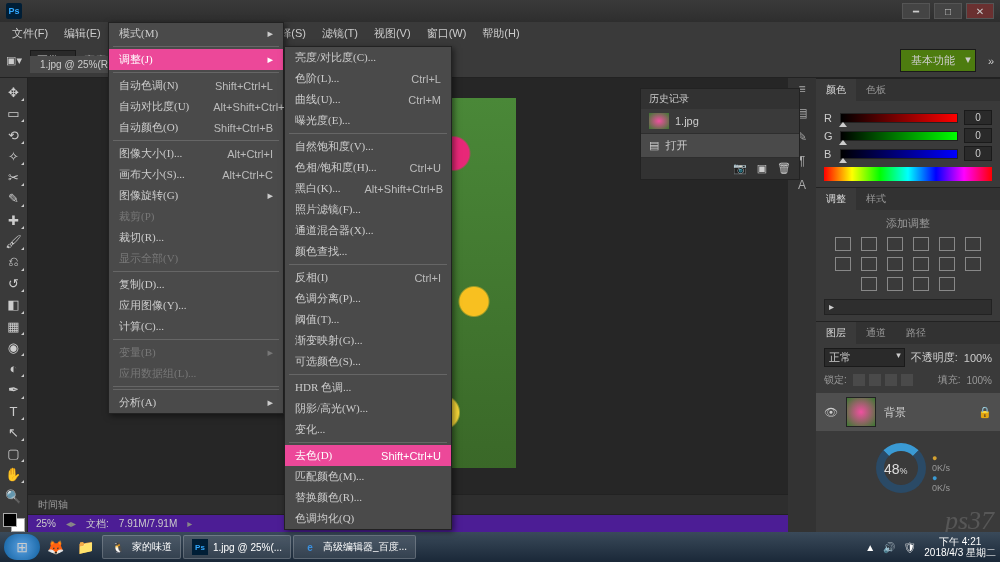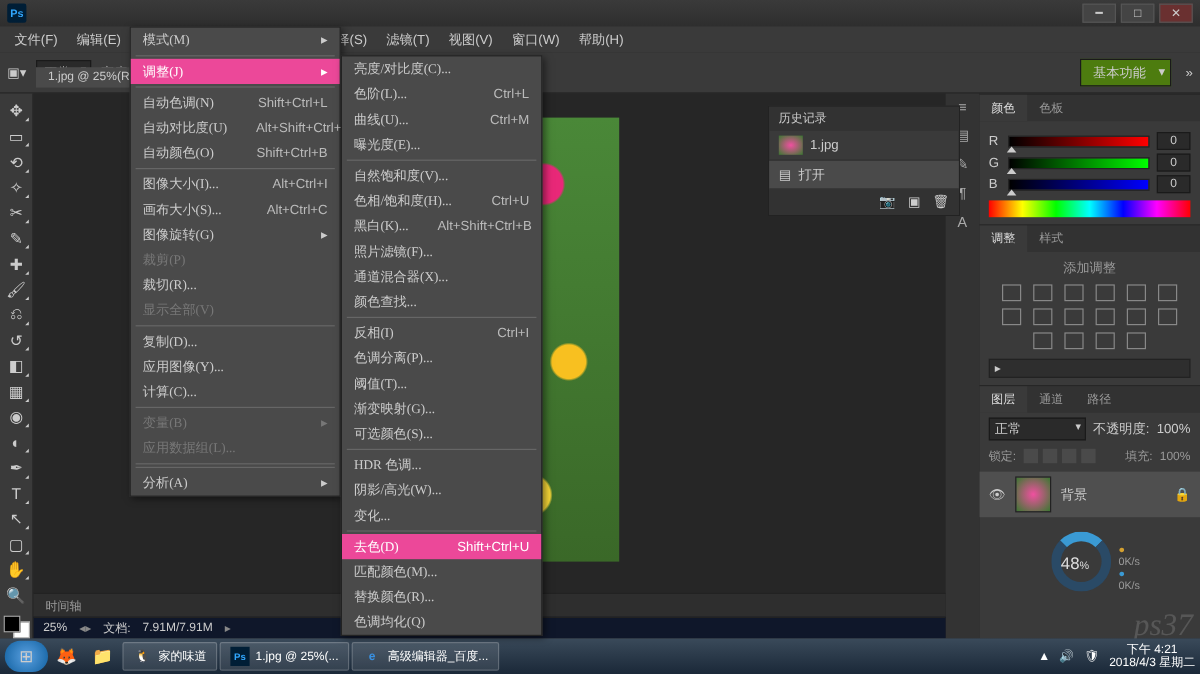--- a/index.html
+++ b/index.html
@@ -110,21 +110,21 @@
 
 .historypop { position: absolute; top: 60px; left: 640px; width: 160px; background: #3a3a3a; border: 1px solid #222; z-index: 50; margin-top: 28px; }
 .historypop .hdr { background: #323232; padding: 3px 8px; font-size: 10px; }
 .historypop .row { display: flex; align-items: center; gap: 6px; padding: 4px 8px; border-bottom: 1px solid #2e2e2e; }
 .historypop .row.sel { background: #4a4a4a; }
 .historypop .thumb { width: 20px; height: 16px; background: radial-gradient(#f050a0,#3a7830); }
 .historypop .ftr { display: flex; justify-content: flex-end; gap: 10px; padding: 4px 8px; background: #323232; }
 .historypop .ftr span { font-size: 11px; }
 
 
-.statusbar { position: absolute; bottom: 30px; left: 28px; right: 212px; height: 18px; background: #0f172a; display: flex; align-items: center; padding: 0 8px; gap: 10px; font-size: 10px; border-top: 1px solid #222; }
+.statusbar { position: absolute; bottom: 30px; left: 28px; right: 212px; height: 18px; background: #4c1d95; display: flex; align-items: center; padding: 0 8px; gap: 10px; font-size: 10px; border-top: 1px solid #222; }
 .statusbar .arrow { color: #888; }
 
 .timeline { position: absolute; bottom: 48px; left: 28px; right: 212px; height: 20px; background: #2e2e2e; padding: 3px 10px; font-size: 10px; color: #999; border-top: 1px solid #222; }
 
 
 .taskbar { position: absolute; bottom: 0; left: 0; right: 0; height: 30px; background: linear-gradient(#3a4a5a,#1a2838); display: flex; align-items: center; padding: 0 4px; gap: 2px; }
 .taskbar .start { width: 36px; height: 26px; background: radial-gradient(circle,#5aa0e0,#1060a0); border-radius: 14px; display: flex; align-items: center; justify-content: center; }
 .taskbar .start .orb { font-size: 14px; }
 .taskbar .ql { width: 28px; height: 24px; display: flex; align-items: center; justify-content: center; font-size: 14px; }
 .taskbar .task { height: 24px; background: rgba(255,255,255,0.1); border: 1px solid rgba(255,255,255,0.2); display: flex; align-items: center; padding: 0 8px; gap: 5px; font-size: 10px; color: #fff; border-radius: 2px; }

